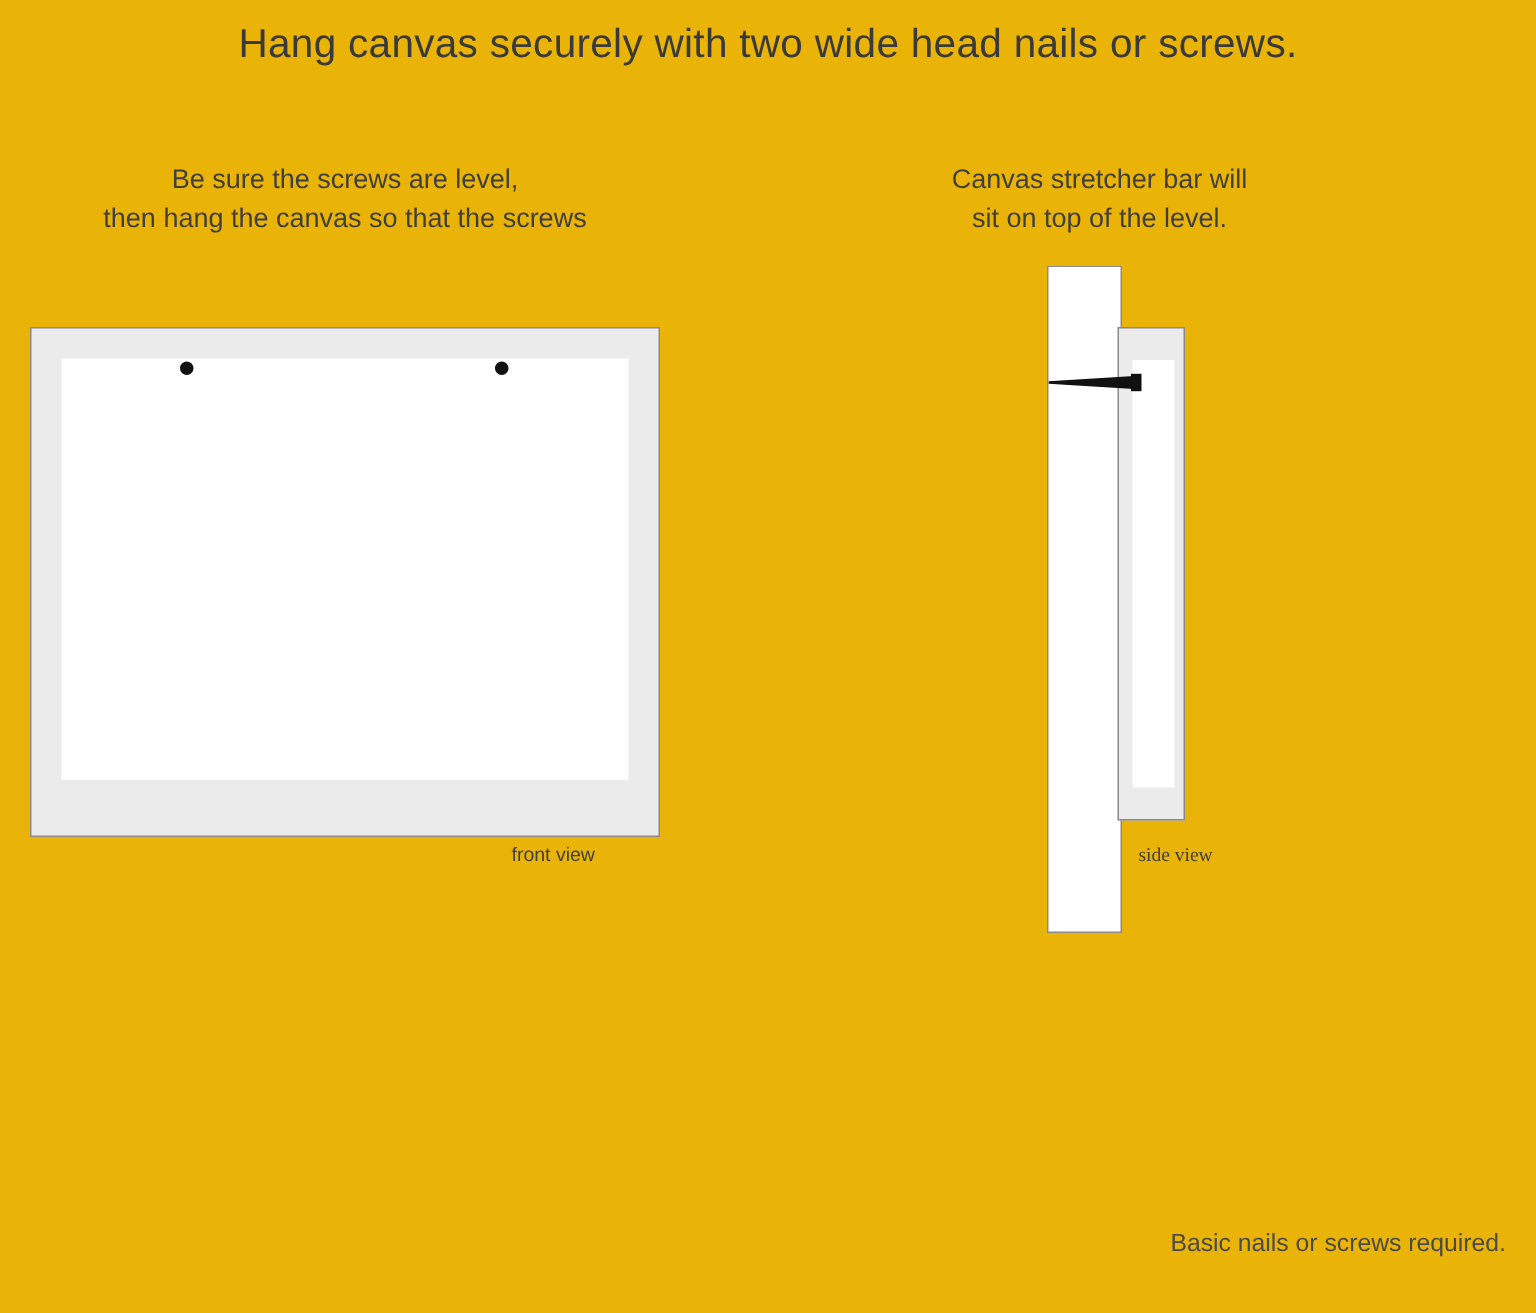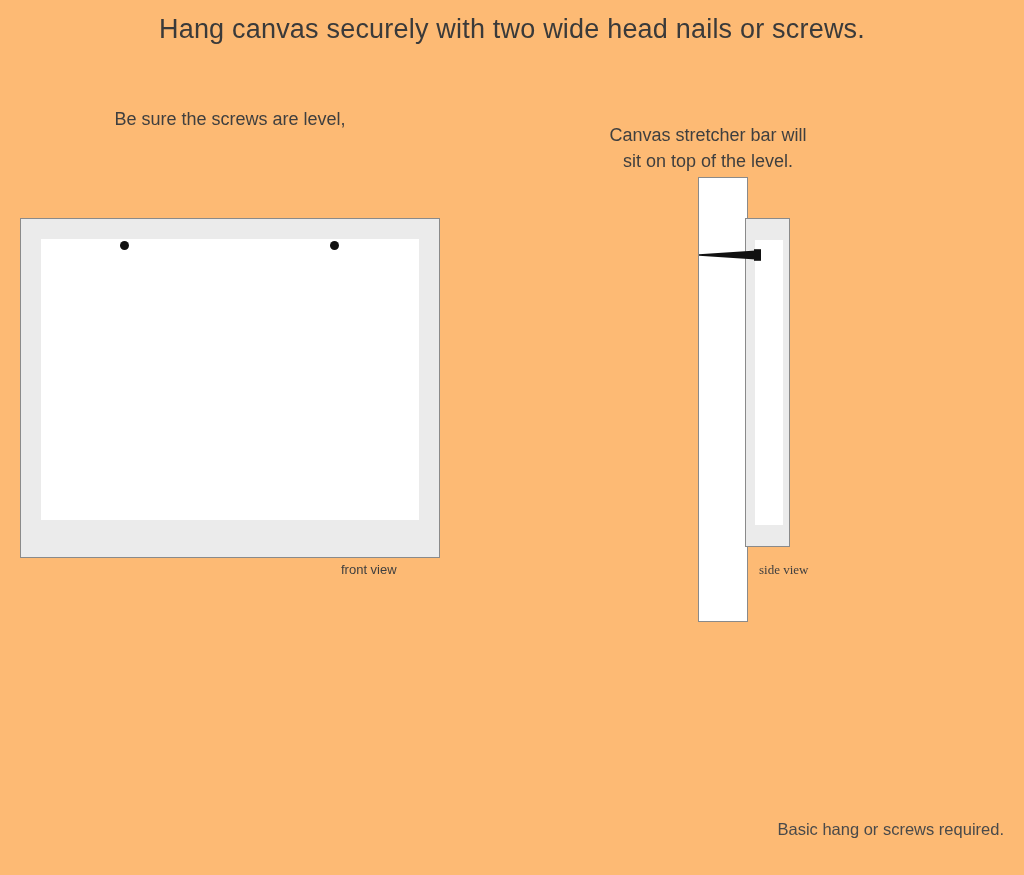--- a/index.html
+++ b/index.html
@@ -11,21 +11,21 @@
   body {
     font-family: "Liberation Sans", sans-serif;
     color: #3f3f3f;
     -webkit-font-smoothing: antialiased;
   }
   #page {
     position: relative;
     width: 1024px;
     height: 875px;
     overflow: hidden;
-    background: #fdba74;
+    background: #eab308;
   }
 
   
   .headline {
     position: absolute;
     left: 0;
     top: 14px;
     width: 1024px;
     text-align: center;
     font-size: 27px;
@@ -42,24 +42,23 @@
     line-height: 25.5px;
     color: #3f3f3f;
     text-align: center;
   }
   .caption-left {
     left: 20px;
     top: 107px;
     width: 420px;
   }
   .caption-right {
-    left: 563px;
+    left: 588px;
     top: 107px;
     width: 290px;
-    margin-top: 16px;
   }
   .caption .cap-line {
     display: block;
     white-space: nowrap;
   }
 
   
   .front-view {
     position: absolute;
     left: 20px;
@@ -169,20 +168,21 @@
 </style>
 </head>
 <body>
 
 <div id="page">
 
   <div class="headline">Hang canvas securely with two wide head nails or screws.</div>
 
   <div class="caption caption-left">
     <span class="cap-line">Be sure the screws are level,</span>
+    <span class="cap-line">then hang the canvas so that the screws</span>
   </div>
 
   <div class="caption caption-right">
     <span class="cap-line">Canvas stretcher bar will</span>
     <span class="cap-line">sit on top of the level.</span>
   </div>
 
   <div class="front-view">
     <div class="frame-outer"></div>
     <div class="frame-inner"></div>
@@ -199,16 +199,16 @@
     </div>
     <svg class="screw-side" viewBox="0 0 73 14">
       <polygon points="0,6.2 57,2.6 57,11.4 0,7.8" fill="#111111"></polygon>
       <rect x="55" y="1.2" width="7" height="11.6" fill="#111111"></rect>
     </svg>
   </div>
 
   <div class="view-label label-side">side view</div>
 
   <div class="footer-note">
-    <span class="cap-line">Basic hang or screws required.</span>
+    <span class="cap-line">Basic nails or screws required.</span>
   </div>
 
 </div>
 
 </body></html>

